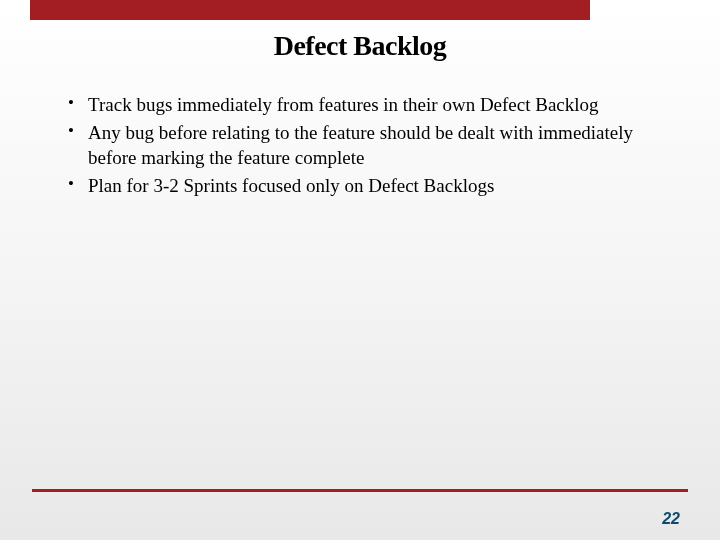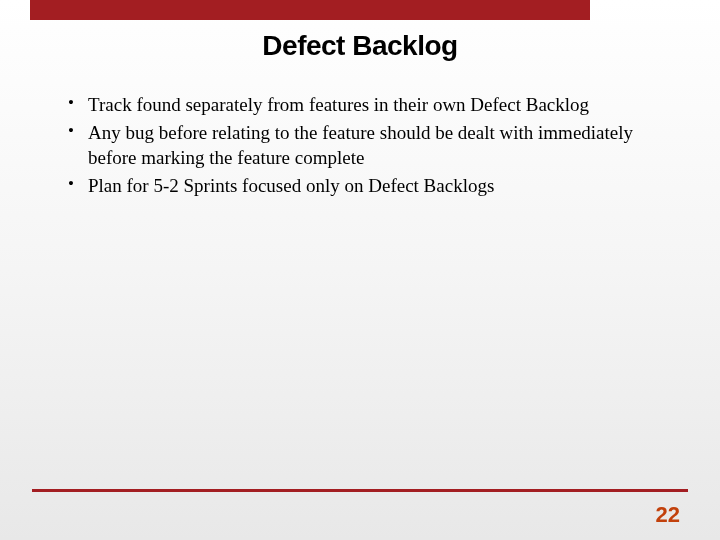--- a/index.html
+++ b/index.html
@@ -22,21 +22,21 @@
       width: 560px;
       height: 20px;
       background-color: #a31e22;
     }
     .title {
       position: absolute;
       top: 30px;
       left: 0;
       width: 100%;
       text-align: center;
-      font-family: Liberation Sans, sans-serif;
+      font-family: Liberation Serif, serif;
       font-weight: 900;
       font-size: 28px;
       color: #000;
       letter-spacing: -0.5px;
     }
     .bullets {
       position: absolute;
       top: 92px;
       left: 60px;
       right: 60px;
@@ -65,32 +65,33 @@
       right: 32px;
       height: 3px;
       background-color: #a31e22;
     }
     .page-number {
       position: absolute;
       bottom: 12px;
       right: 40px;
       font-family: 'Arial Black', 'Helvetica', sans-serif;
       font-weight: 900;
-      font-size: 22px;
-      color: #c2410c;
+      font-size: 16px;
+      color: #0c4a6e;
+      font-style: italic;
     }
   </style>
 </head>
 <body>
 
 <div class="top-bar"></div>
 
 <h1 class="title">Defect Backlog</h1>
 
 <ul class="bullets">
-  <li>Track found separately from features in their own Defect Backlog</li>
+  <li>Track bugs immediately from features in their own Defect Backlog</li>
   <li>Any bug before relating to the feature should be dealt with immediately before marking the feature complete</li>
-  <li>Plan for 5-2 Sprints focused only on Defect Backlogs</li>
+  <li>Plan for 3-2 Sprints focused only on Defect Backlogs</li>
 </ul>
 
 <div class="bottom-rule"></div>
 
 <div class="page-number">22</div>
 
 </body></html>

